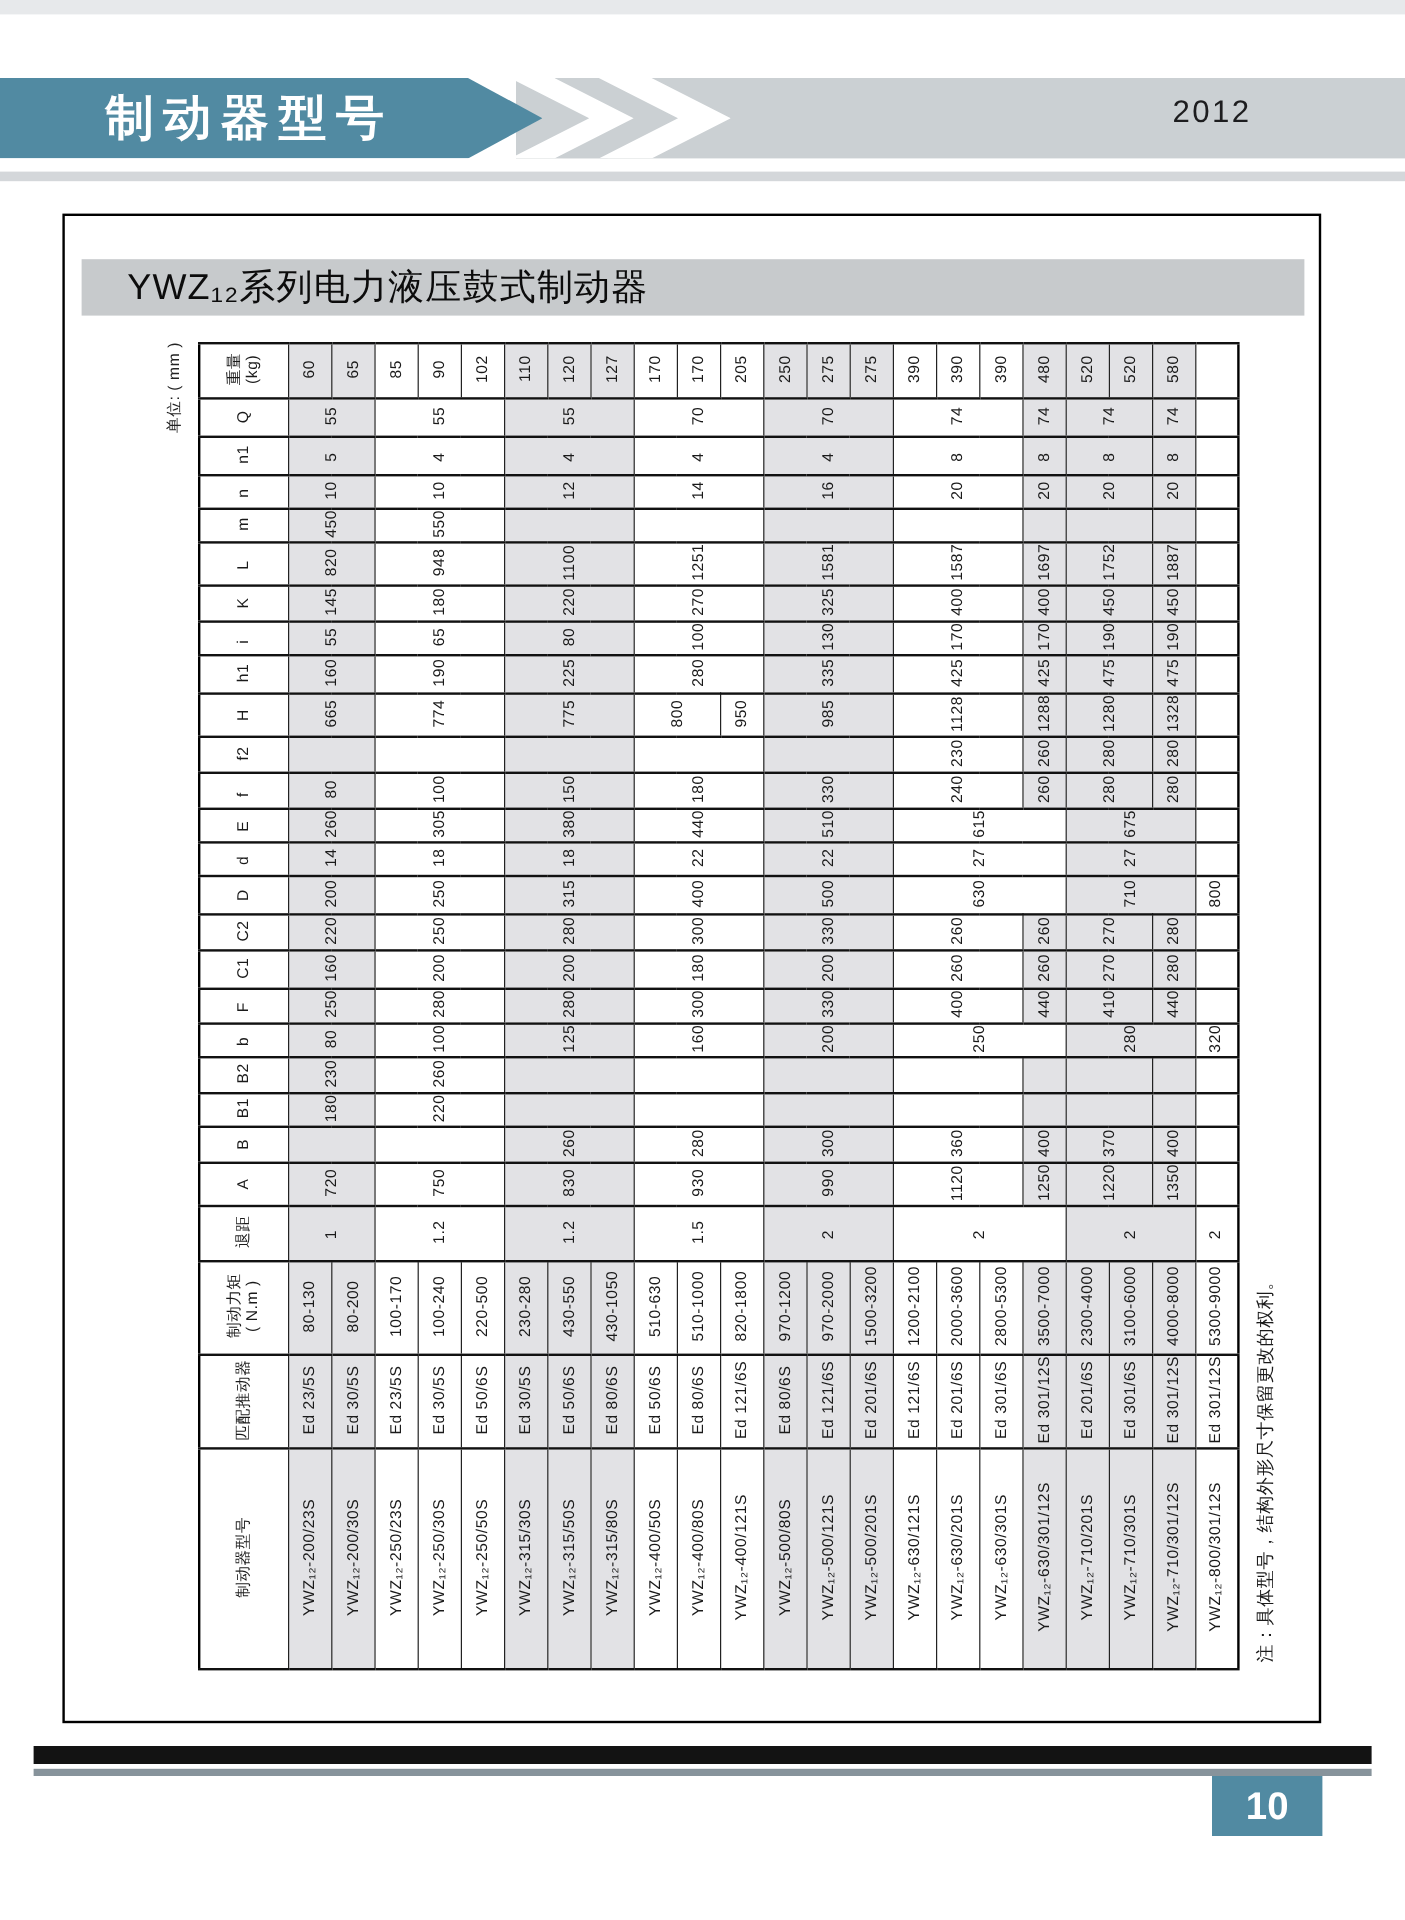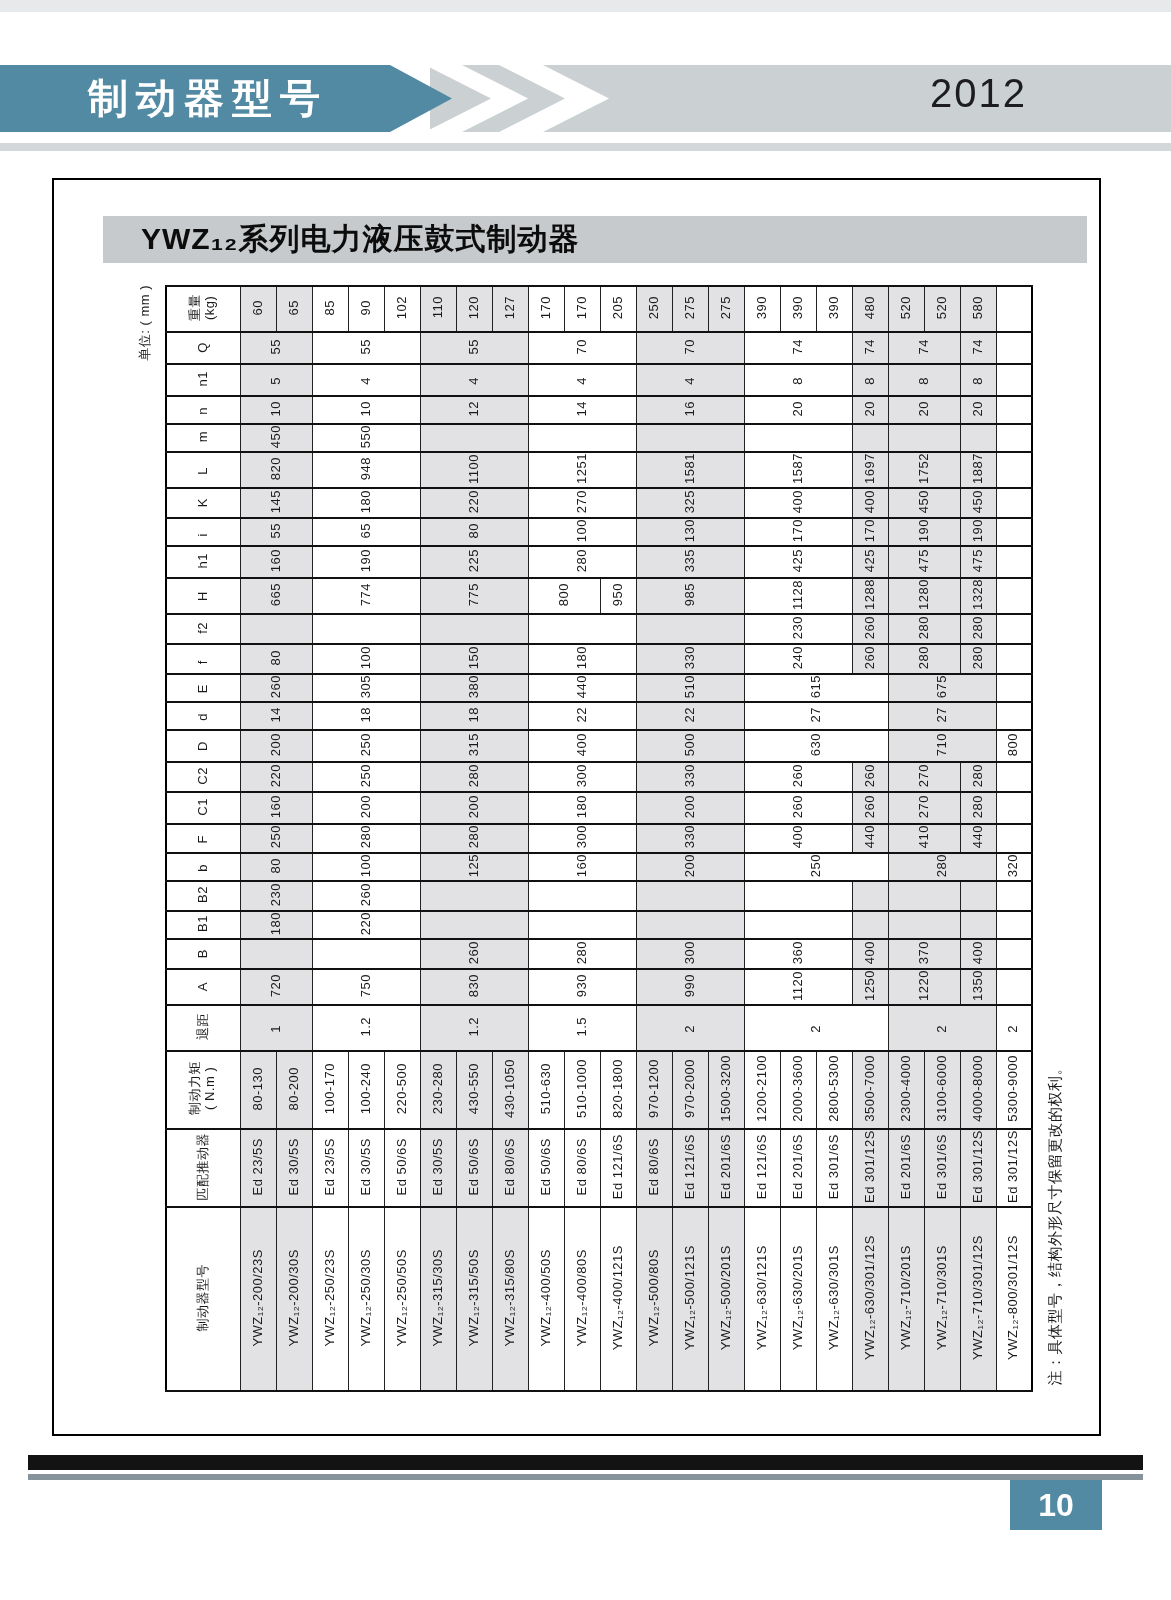--- a/index.html
+++ b/index.html
@@ -9,28 +9,28 @@
   
   .band-gray{position:absolute;left:430px;right:0;top:65px;height:67px;background:#cbd0d3;}
   .chev{position:absolute;top:65px;height:67px;width:110px;
         clip-path:polygon(0 0,40% 0,100% 50%,40% 100%,0 100%,60% 50%);}
   .chev.white{background:#ffffff;}
   .chev.gray{background:#cbd0d3;}
   .teal-arrow{position:absolute;left:0;top:65px;width:452px;height:67px;background:#518aa2;
         clip-path:polygon(0 0,390px 0,452px 50%,390px 100%,0 100%);}
   .banner-title{position:absolute;left:88px;top:65px;height:67px;display:flex;align-items:center;
         color:#ffffff;font-size:40px;font-weight:bold;letter-spacing:8px;}
-  .year{position:absolute;top:65px;right:144px;height:56px;display:flex;align-items:center;
-        font-size:40px;color:#1d1d1f;letter-spacing:2px;}
+  .year{position:absolute;top:65px;right:128px;height:56px;display:flex;align-items:center;
+        font-size:26px;color:#1d1d1f;letter-spacing:2px;}
   .banner-rule{position:absolute;left:0;right:0;top:143px;height:8px;background:#d4d7da;}
   
   .frame{position:absolute;left:52px;top:178px;width:1045px;height:1254px;border:2px solid #000;background:#fff;}
   .title-band{position:absolute;left:14px;top:36px;right:12px;height:47px;background:#c7cacc;
         display:flex;align-items:center;padding-left:38px;box-sizing:border-box;
-        font-size:30px;font-weight:bold;color:#0c0c0c;letter-spacing:1px;margin-left:35px;}
+        font-size:30px;font-weight:normal;color:#0c0c0c;letter-spacing:1px;}
   
   .vt{writing-mode:vertical-rl;text-orientation:sideways;transform:rotate(180deg);
       display:inline-block;line-height:1.15;white-space:pre-line;letter-spacing:0.5px;}
   .unit-note{position:absolute;left:84px;top:105px;font-size:13px;color:#222;}
   .side-note{position:absolute;left:992px;top:880px;font-size:15px;color:#1a1a1a;}
   
   #spec-table{position:absolute;left:111px;top:105px;border-collapse:collapse;table-layout:fixed;
         width:866px;border:2px solid #000;}
   #spec-table th,#spec-table td{border-left:1px solid #222;border-right:1px solid #222;
         border-top:2px solid #111;border-bottom:2px solid #111;

